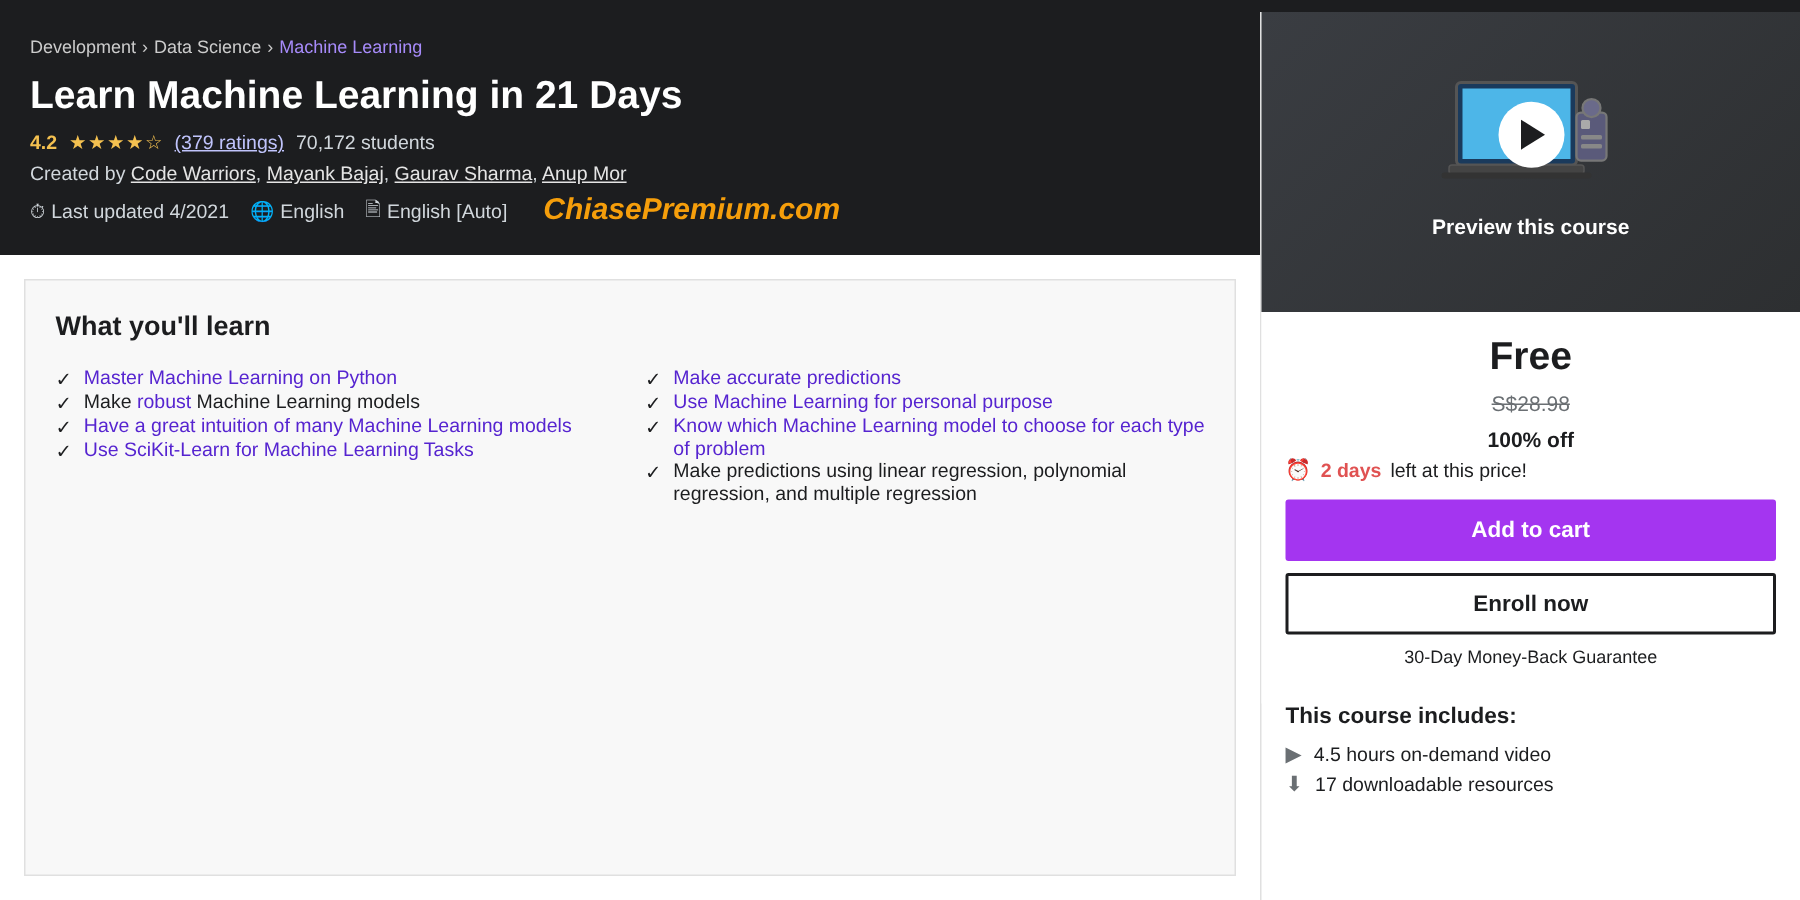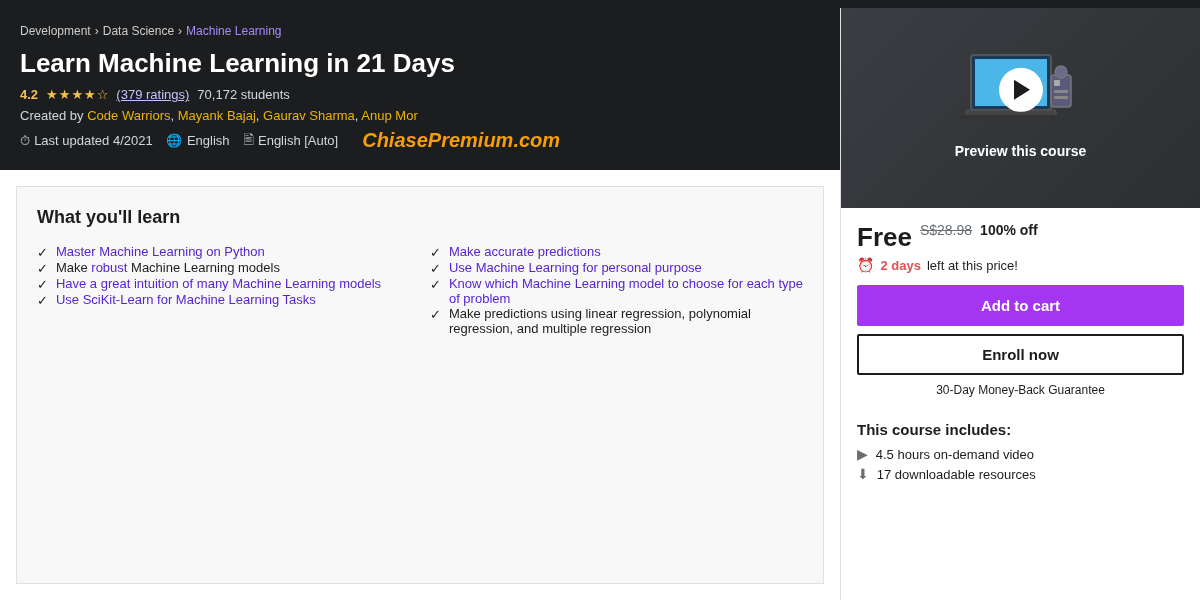--- a/index.html
+++ b/index.html
@@ -24,21 +24,21 @@
 
     .rating-row { display: flex; align-items: center; gap: 8px; margin-bottom: 6px; font-size: 13px; }
     .rating-num { color: #f4c150; font-weight: 700; }
     .stars { display: flex; gap: 1px; }
     .star { color: #f4c150; font-size: 13px; }
     .star.half { color: #f4c150; }
     .ratings-link { color: #c0c4fc; text-decoration: underline; cursor: pointer; }
     .students { color: #d1d7dc; }
 
     .instructors-row { font-size: 13px; color: #d1d7dc; margin-bottom: 6px; }
-    .instructor-link { color: #eab308; cursor: pointer; }
+    .instructor-link { color: #e5e5e5; text-decoration: underline; cursor: pointer; }
 
     .meta-row { display: flex; align-items: center; gap: 14px; font-size: 13px; color: #d1d7dc; }
     .meta-item { display: flex; align-items: center; gap: 4px; }
     .meta-icon { font-size: 13px; }
 
     .watermark { color: #f59e0b; font-weight: 700; font-size: 20px; font-style: italic; margin-left: 10px; }
 
     
     .content-section { background: #f8f8f8; border: 1px solid #e0e0e0; margin: 16px; padding: 20px; flex: 1; overflow: hidden; }
 
@@ -62,21 +62,21 @@
 
     .laptop-svg { width: 120px; height: 85px; }
 
     .play-btn { position: absolute; width: 44px; height: 44px; background: #fff; border-radius: 50%; display: flex; align-items: center; justify-content: center; top: 50%; left: 50%; transform: translate(-50%, -55%); }
     .play-triangle { width: 0; height: 0; border-top: 10px solid transparent; border-bottom: 10px solid transparent; border-left: 16px solid #1c1d1f; margin-left: 3px; }
 
     .preview-label { color: #fff; font-size: 14px; font-weight: 600; padding-bottom: 8px; }
 
     .pricing-section { padding: 14px 16px 12px 16px; background: #fff; }
 
-    .price-row { display: flex; align-items: flex-start; gap: 8px; margin-bottom: 4px; }
+    .price-row { display: flex; align-items: center; gap: 8px; margin-bottom: 4px; flex-direction: column; }
     .price-free { font-size: 26px; font-weight: 700; color: #1c1d1f; }
     .price-original { font-size: 14px; color: #6a6f73; text-decoration: line-through; }
     .price-discount { font-size: 14px; color: #1c1d1f; font-weight: 600; }
 
     .urgency-row { display: flex; align-items: center; gap: 6px; font-size: 13px; color: #1c1d1f; margin-bottom: 12px; }
     .clock-icon { color: #e05252; font-size: 14px; }
     .urgency-days { color: #e05252; font-weight: 700; }
 
     .add-to-cart-btn { width: 100%; background: #a435f0; color: #fff; border: none; padding: 12px; font-size: 15px; font-weight: 700; cursor: pointer; margin-bottom: 8px; border-radius: 2px; }
     .enroll-btn { width: 100%; background: #fff; color: #1c1d1f; border: 2px solid #1c1d1f; padding: 10px; font-size: 15px; font-weight: 700; cursor: pointer; margin-bottom: 8px; border-radius: 2px; }

